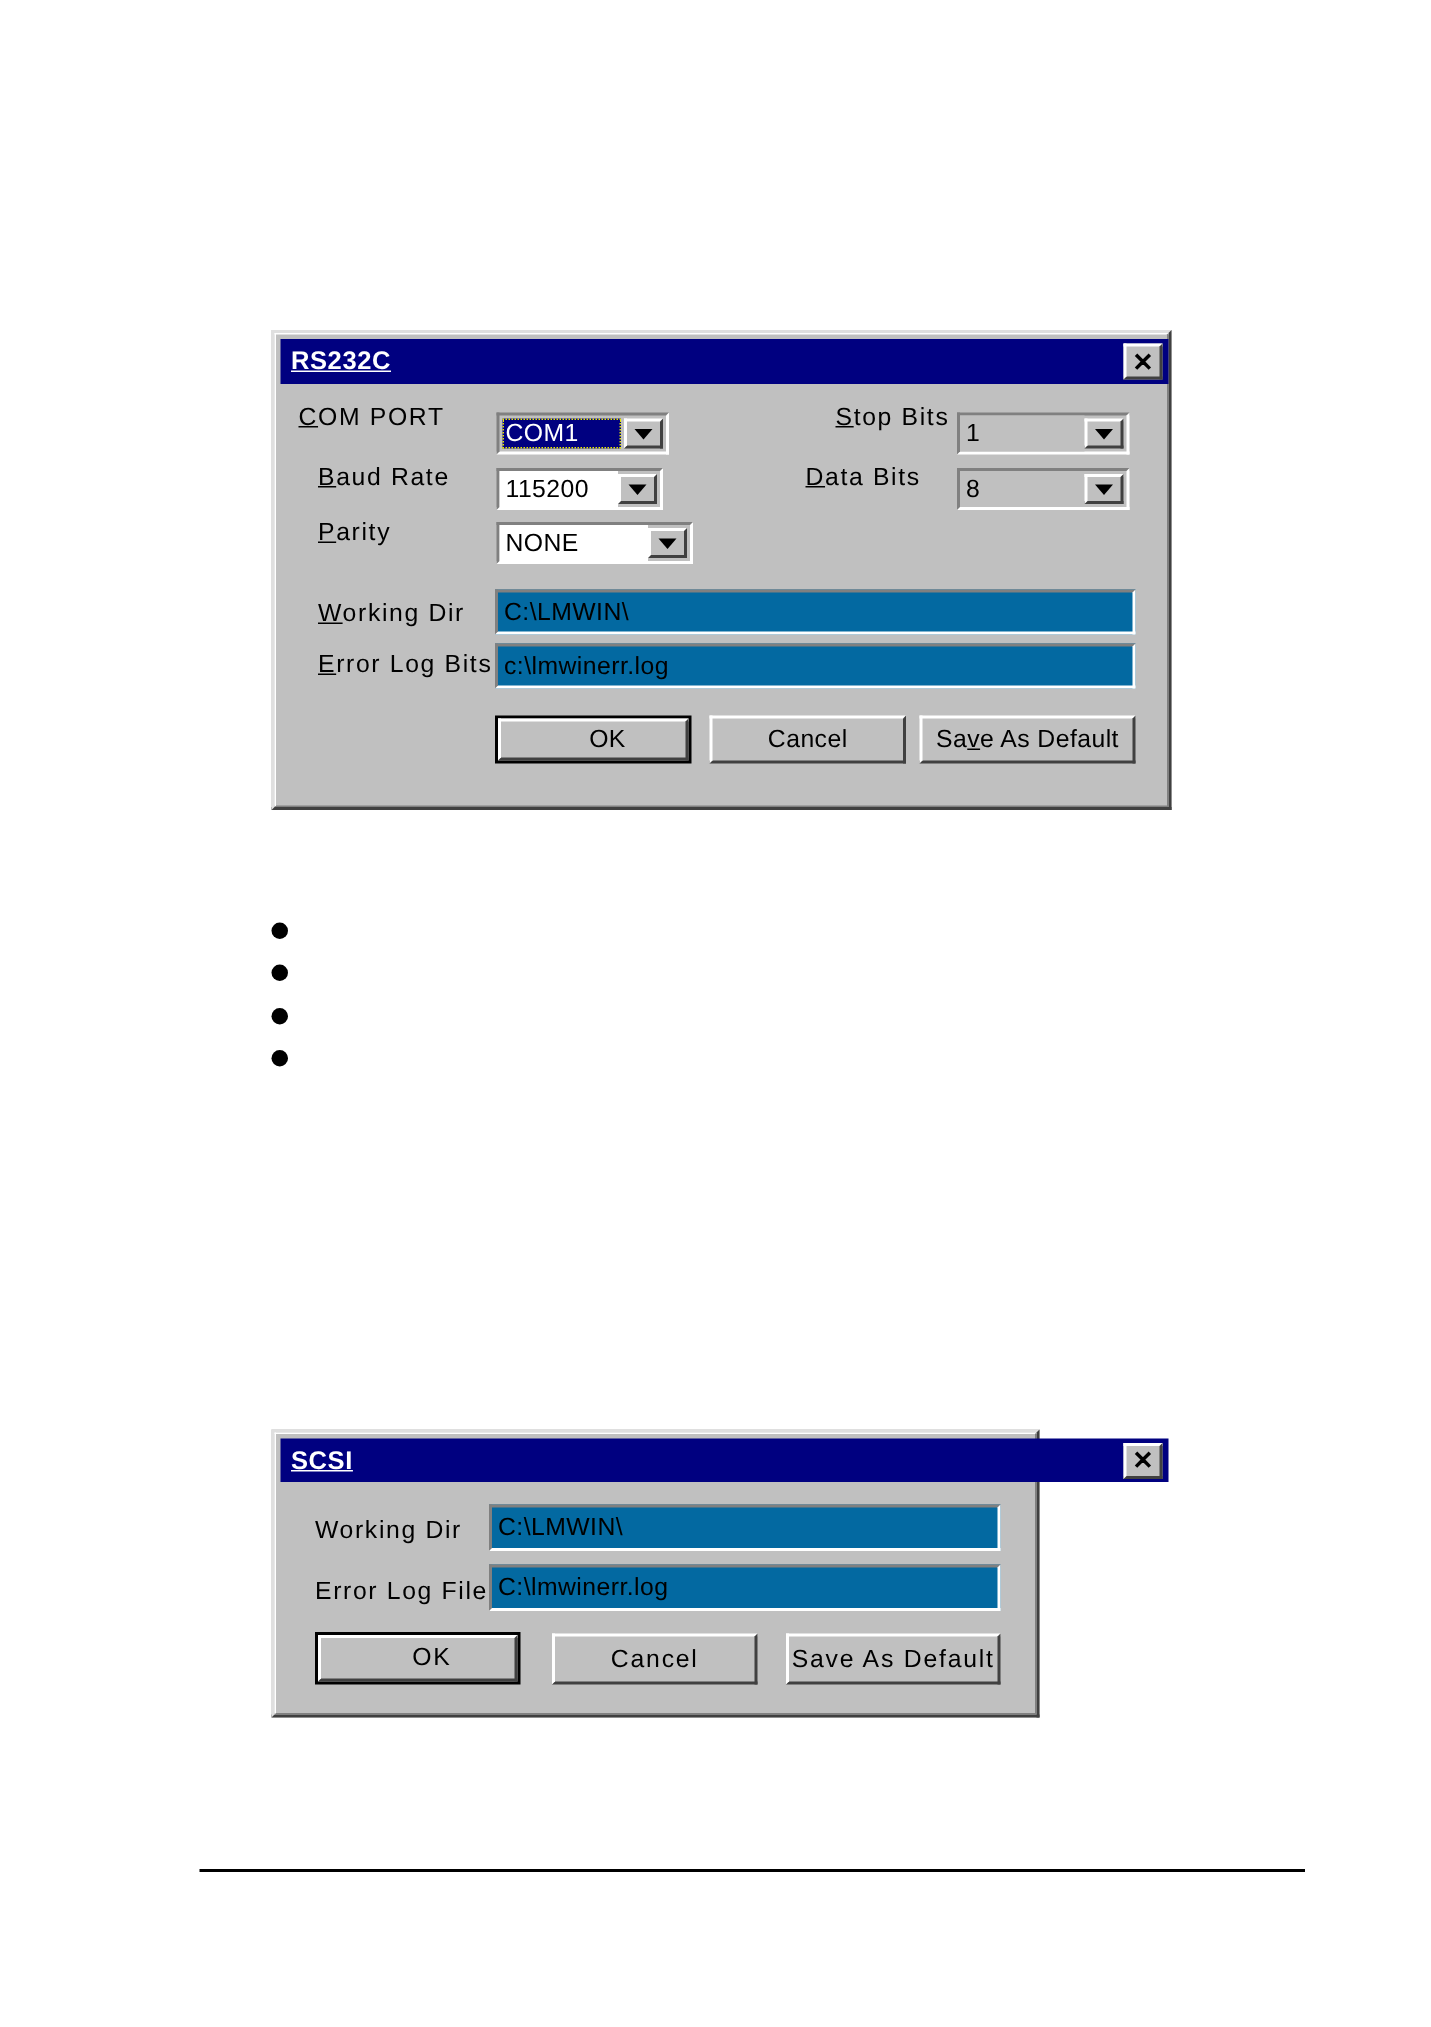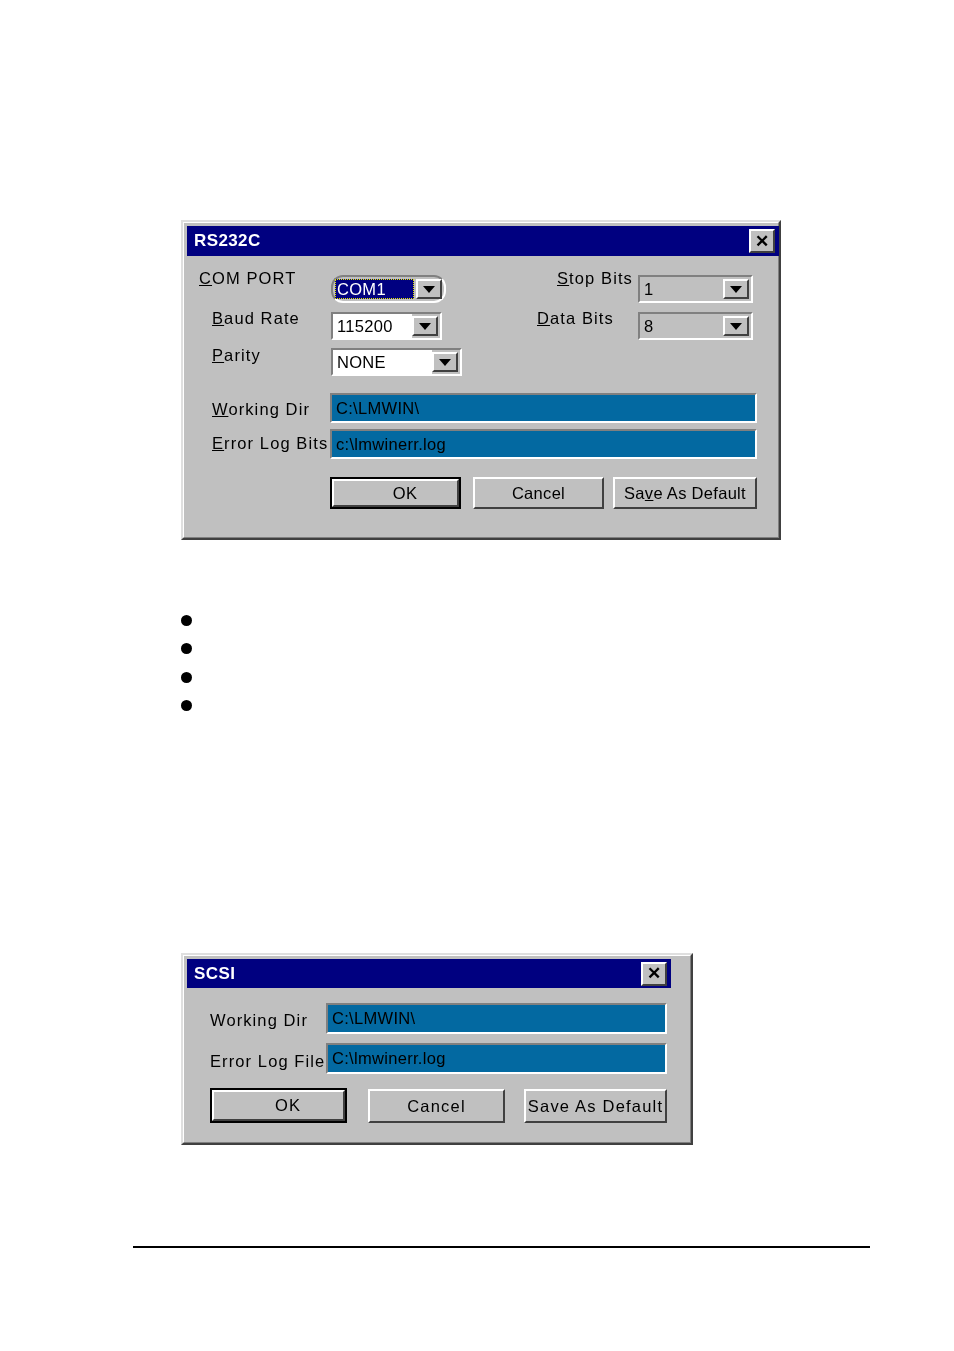--- a/index.html
+++ b/index.html
@@ -44,20 +44,21 @@
     justify-content: space-between;
     box-sizing: border-box;
   }
   .titlebar-text {
     color: #ffffff;
     font-weight: bold;
     font-size: 17px;
     letter-spacing: 0.4px;
     padding-left: 7px;
     white-space: nowrap;
+    text-decoration: underline;
   }
   .close-btn {
     background: #c0c0c0;
     border-top: 2px solid #ffffff;
     border-left: 2px solid #ffffff;
     border-right: 2px solid #404040;
     border-bottom: 2px solid #404040;
     display: flex;
     align-items: center;
     justify-content: center;
@@ -207,21 +208,21 @@
   <div class="dialog-inner"></div>
 
   <div class="titlebar" style="left:4px; top:4px; width:592px; height:30px;">
     <div class="titlebar-text">RS232C</div>
     <div class="close-btn" style="width:26px; height:24px; margin-right:4px;">✕</div>
   </div>
 
   <div class="lbl spaced" style="left:16px; top:47px;">
     <u>C</u><span>OM PORT</span>
   </div>
-  <div class="combo" style="left:148px; top:53px; width:115px; height:28px;border-radius:12px;">
+  <div class="combo" style="left:148px; top:53px; width:115px; height:28px;">
     <div class="combo-field selected">COM1</div>
     <div class="combo-arrow"></div>
   </div>
 
   <div class="lbl spaced" style="left:29px; top:87px;">
     <u>B</u><span>aud Rate</span>
   </div>
   <div class="combo" style="left:148px; top:90px; width:111px; height:28px;">
     <div class="combo-field">115200</div>
     <div class="combo-arrow"></div>
@@ -276,21 +277,21 @@
 </div>
 
 <div class="bullet" style="left:181px; top:615px;"></div>
 <div class="bullet" style="left:181px; top:643px;"></div>
 <div class="bullet" style="left:181px; top:672px;"></div>
 <div class="bullet" style="left:181px; top:700px;"></div>
 
 <div class="dialog" style="left:181px; top:953px; width:512px; height:192px;">
   <div class="dialog-inner"></div>
 
-  <div class="titlebar" style="left:4px; top:4px; width:484px; height:29px;">
+  <div class="titlebar" style="left:4px; top:4px; width:592px; height:29px;">
     <div class="titlebar-text">SCSI</div>
     <div class="close-btn" style="width:26px; height:24px; margin-right:4px;">✕</div>
   </div>
 
   <div class="lbl spaced" style="left:27px; top:56px;">Working Dir</div>
   <div class="textfield" style="left:143px; top:48px; width:341px; height:31px;">C:\LMWIN\</div>
 
   <div class="lbl spaced" style="left:27px; top:97px;">Error Log File</div>
   <div class="textfield" style="left:143px; top:88px; width:341px; height:31px;">C:\lmwinerr.log</div>
 

